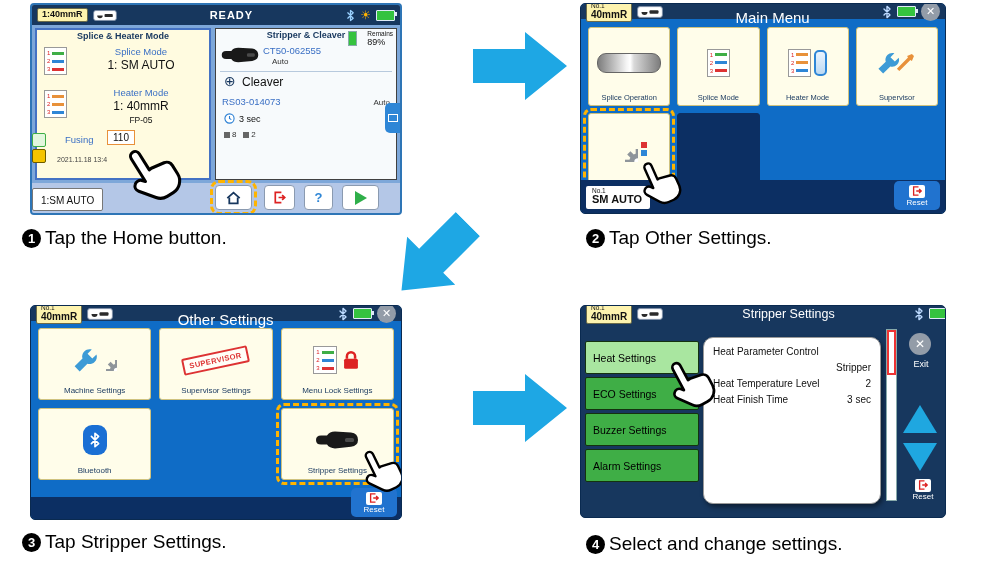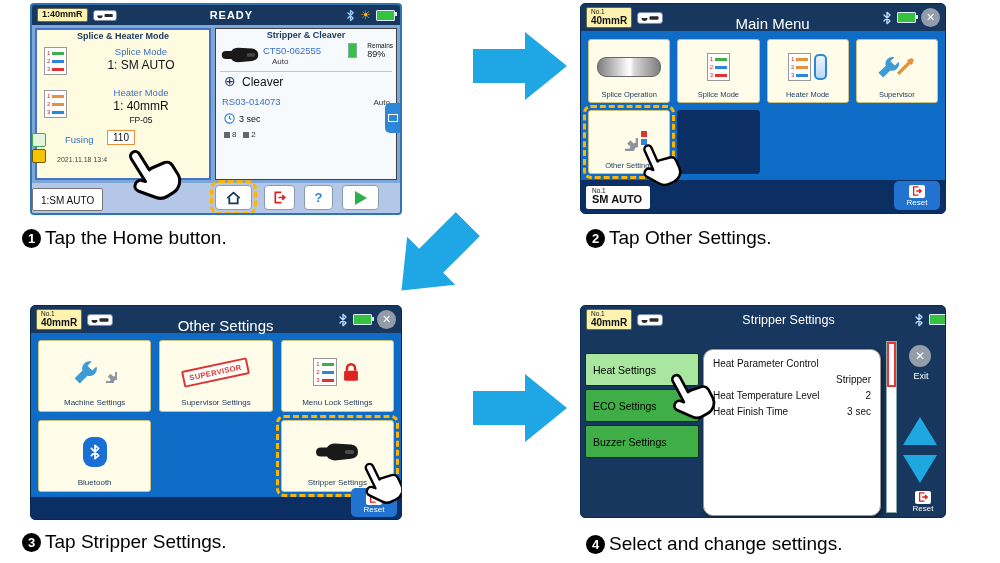--- a/index.html
+++ b/index.html
@@ -45,28 +45,28 @@
   .l123 .bar{width:12px;height:3px;display:inline-block;}
   .bar.g{background:#3fae46;}.bar.b{background:#2e86d6;}.bar.r{background:#d33;}.bar.o{background:#e8913a;}
   .minibatt{display:inline-block;width:7px;height:13px;background:#35c33f;border:1px solid #8aa;}
   .sq{display:inline-block;width:6px;height:6px;background:#666;margin-right:2px;vertical-align:middle;}
   #p1-footer{position:absolute;left:0;bottom:0;width:100%;height:30px;background:#b4c7e7;}
   .fbtn{position:absolute;bottom:3px;height:25px;background:#fff;border:1px solid #8a9ab0;border-radius:4px;
         display:flex;align-items:center;justify-content:center;box-sizing:border-box;}
   
   #p2{left:580px;top:3px;width:366px;height:211px;background:#0f6cc6;border:1px solid #0a2a50;}
   #p3{left:30px;top:305px;width:372px;height:215px;background:#0f6cc6;border:1px solid #0a2a50;}
-  #p2 .phead,#p3 .phead,#p4 .phead{height:27px;align-items:center;}
+  #p2 .phead,#p3 .phead,#p4 .phead{height:15px;align-items:center;}
   #p2 .ptitle,#p3 .ptitle{font-size:15px;margin-top:12px;}
   .menugrid{display:grid;box-sizing:border-box;}
   #p2 .menugrid{padding:8px 7px 7px;grid-template-columns:repeat(4,1fr);gap:7px;}
   #p3 .menugrid{padding:7px;grid-template-columns:repeat(3,1fr);gap:8px;}
   .tile{background:#fffdea;border:1px solid #cfc27e;border-radius:3px;position:relative;display:flex;
         flex-direction:column;align-items:center;padding:4px 2px 3px;box-sizing:border-box;}
-  #p2 .tile{height:64px;}
+  #p2 .tile{height:79px;}
   #p3 .tile{height:72px;}
   .tile.empty{background:#0c2f63;border-color:#0c2f63;}
   .tile.blank{background:transparent;border:none;}
   .iconbox{flex:1;display:flex;align-items:center;justify-content:center;gap:3px;position:relative;width:100%;}
   .tilelabel{font-size:7.5px;color:#17375e;text-align:center;line-height:1.1;}
   .grad{width:62px;height:18px;border-radius:9px;background:linear-gradient(90deg,#7d7d7d,#f4f4f4 46%,#ffffff 52%,#d9d9d9 58%,#7d7d7d);border:1px solid #666;}
   .chip{width:22px;height:8px;border-radius:4px;background:linear-gradient(90deg,#777,#eee,#777);border:1px solid #666;}
   .pill{width:13px;height:26px;border:2px solid #2e86d6;border-radius:5px;background:linear-gradient(180deg,#eaf4ff,#bcd9f2);box-sizing:border-box;}
   .dot{width:6px;height:6px;display:block;}
   .dot.r{background:#d33;}.dot.b{background:#2e86d6;}
@@ -222,21 +222,21 @@
         <div class="abs" style="left:20px;top:126px;font-size:7px;color:#444">2021.11.18 13:4</div>
       </div>
 
       <div id="p1-right">
         <div class="coltitle">Stripper &amp; Cleaver</div>
         <svg class="abs" style="left:4px;top:17px" width="40" height="18" viewBox="0 0 46 20">
             <use href="#stripper"></use>
           </svg>
         <div class="abs bluetext" style="left:47px;top:16px;font-size:9.5px">CT50-062555</div>
         <div class="abs" style="left:56px;top:28px;font-size:8px;color:#333">Auto</div>
-        <div class="abs" style="right:3px;top:14px;display:flex;align-items:flex-start;gap:10px">
+        <div class="abs" style="right:3px;top:2px;display:flex;align-items:flex-start;gap:10px">
           <span class="minibatt"></span>
           <span style="line-height:1.05">
             <span style="display:block;font-size:6.5px">Remains</span>
             <span style="display:block;font-size:9px">89%</span>
           </span>
         </div>
         <div class="abs" style="left:4px;right:4px;top:42px;border-top:1px solid #b7c9dd"></div>
         <span class="abs" style="left:8px;top:45px;font-size:14px;color:#17375e;line-height:1">⊕</span>
         <span class="abs" style="left:26px;top:46px;font-size:12px">Cleaver</span>
         <div class="abs bluetext" style="left:6px;top:67px;font-size:9.5px">RS03-014073</div>
@@ -494,20 +494,21 @@
       <span class="ptitle">Stripper Settings</span>
       <svg width="10" height="14" viewBox="0 0 10 14" style="color:#bcd9ff">
           <use href="#bt"></use>
         </svg>
       <span class="batt" style="margin-right:-8px"></span>
     </div>
     <div id="p4-body">
       <div class="greenitem sel" style="top:20px">Heat Settings</div>
       <div class="greenitem" style="top:56px">ECO Settings</div>
       <div class="greenitem" style="top:92px">Buzzer Settings</div>
+      <div class="greenitem" style="top:128px">Alarm Settings</div>
       <svg class="hand" style="left:84px;top:34px;transform:rotate(-28deg)" width="52" height="58" viewBox="0 0 24 28">
           <use href="#hand"></use>
         </svg>
 
       <div id="popup">
         <div class="prow">
             <span>Heat Parameter Control</span>
           </div>
         <div class="prow">
             <span></span>

